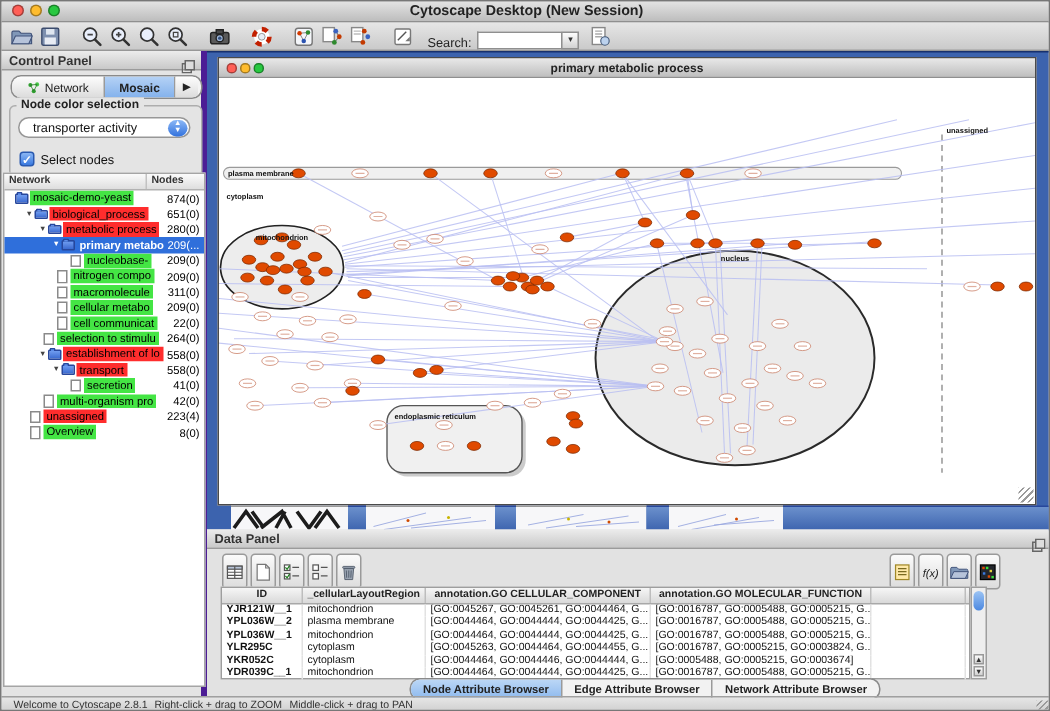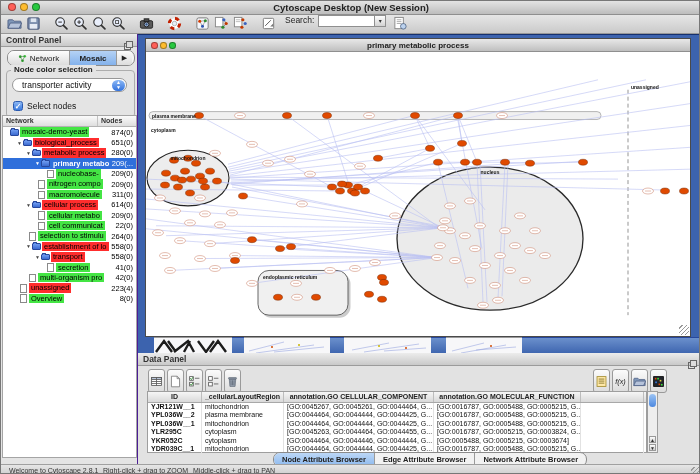--- a/index.html
+++ b/index.html
@@ -6,32 +6,32 @@
   #stage{position:relative;width:700px;height:474px;font-family:"Liberation Sans",sans-serif;
          background:#d8d8d8;overflow:hidden;border:1px solid #777;box-sizing:border-box;}
   .abs{position:absolute;}
   
   #titlebar{left:0;top:0;width:700px;height:13px;background:linear-gradient(#e3e3e3,#bdbdbd);
             border-bottom:1px solid #8f8f8f;}
   .light{width:8px;height:8px;border-radius:50%;top:2px;border:0.5px solid rgba(0,0,0,.35);box-sizing:border-box;}
   #win-title{left:0;top:1px;width:700px;text-align:center;font-size:9.5px;font-weight:bold;color:#222;}
   
   #toolbar{left:0;top:14px;width:700px;height:19px;background:linear-gradient(#e6e6e6,#cacaca);
-           border-bottom:1px solid #979797;display:flex;align-items:flex-start;padding-left:5px;box-sizing:border-box;}
+           border-bottom:1px solid #979797;display:flex;align-items:flex-end;padding-left:5px;box-sizing:border-box;}
   .tbi{width:17px;height:17px;display:inline-flex;align-items:center;justify-content:center;margin-right:2px;}
   .tbi svg{width:15px;height:15px;}
   .tbgap{width:9px;}
   #search-label{font-size:8.5px;color:#222;margin:0 4px 0 6px;}
   #search-box{display:flex;height:12px;}
   #search-input{width:56px;height:12px;border:1px solid #8f8f8f;border-right:none;font-size:8px;
                 padding:0 2px;box-sizing:border-box;background:#fff;}
   #search-drop{width:12px;height:12px;border:1px solid #8f8f8f;background:linear-gradient(#fdfdfd,#d2d2d2);
                font-size:6px;line-height:11px;text-align:center;color:#333;box-sizing:border-box;}
   
-  #control-panel{left:0;top:33px;width:137px;height:430px;background:#e4e4e4;border-right:1px solid #4c1d95;box-sizing:border-box;padding-left:15px;}
+  #control-panel{left:0;top:33px;width:137px;height:430px;background:#e4e4e4;border-right:4px solid #4c1d95;box-sizing:border-box;padding-left:15px;}
   .panel-header{left:0;top:0;width:100%;height:13px;background:linear-gradient(#ececec,#c9c9c9);
                 border-bottom:1px solid #9b9b9b;font-size:8.5px;font-weight:bold;color:#333;
                 line-height:13px;padding-left:5px;box-sizing:border-box;}
   .float-ic{top:2px;right:4px;width:9px;height:9px;}
   .float-ic svg{width:9px;height:9px;}
   #cp-tabs{left:6px;top:16px;width:126px;height:14px;display:flex;border:1px solid #8a8a8a;
            border-radius:7px;overflow:hidden;background:#f4f4f4;}
   .seg{height:100%;display:flex;align-items:center;justify-content:center;font-size:8px;color:#222;
        border-right:1px solid #9a9a9a;box-sizing:border-box;}
   #seg-network{width:62px;background:linear-gradient(#fdfdfd,#dcdcdc);gap:3px;}
@@ -337,29 +337,20 @@
             <span class="tcount">209(0)</span>
           </div>
           <div class="trow">
             <span class="tspacer" style="flex:0 0 31px"></span>
             <span class="tspacer"></span>
             <span class="ticon">
               <span class="file"></span>
             </span>
             <span class="tlabel green">macromolecule</span>
             <span class="tcount">311(0)</span>
-          </div>
-          <div class="trow">
-            <span class="tspacer" style="flex:0 0 22px"></span>
-            <span class="tarrow">▼</span>
-            <span class="ticon">
-              <span class="folder"></span>
-            </span>
-            <span class="tlabel red">cellular process</span>
-            <span class="tcount">614(0)</span>
           </div>
           <div class="trow">
             <span class="tspacer" style="flex:0 0 31px"></span>
             <span class="tspacer"></span>
             <span class="ticon">
               <span class="file"></span>
             </span>
             <span class="tlabel green">cellular metabo</span>
             <span class="tcount">209(0)</span>
           </div>

